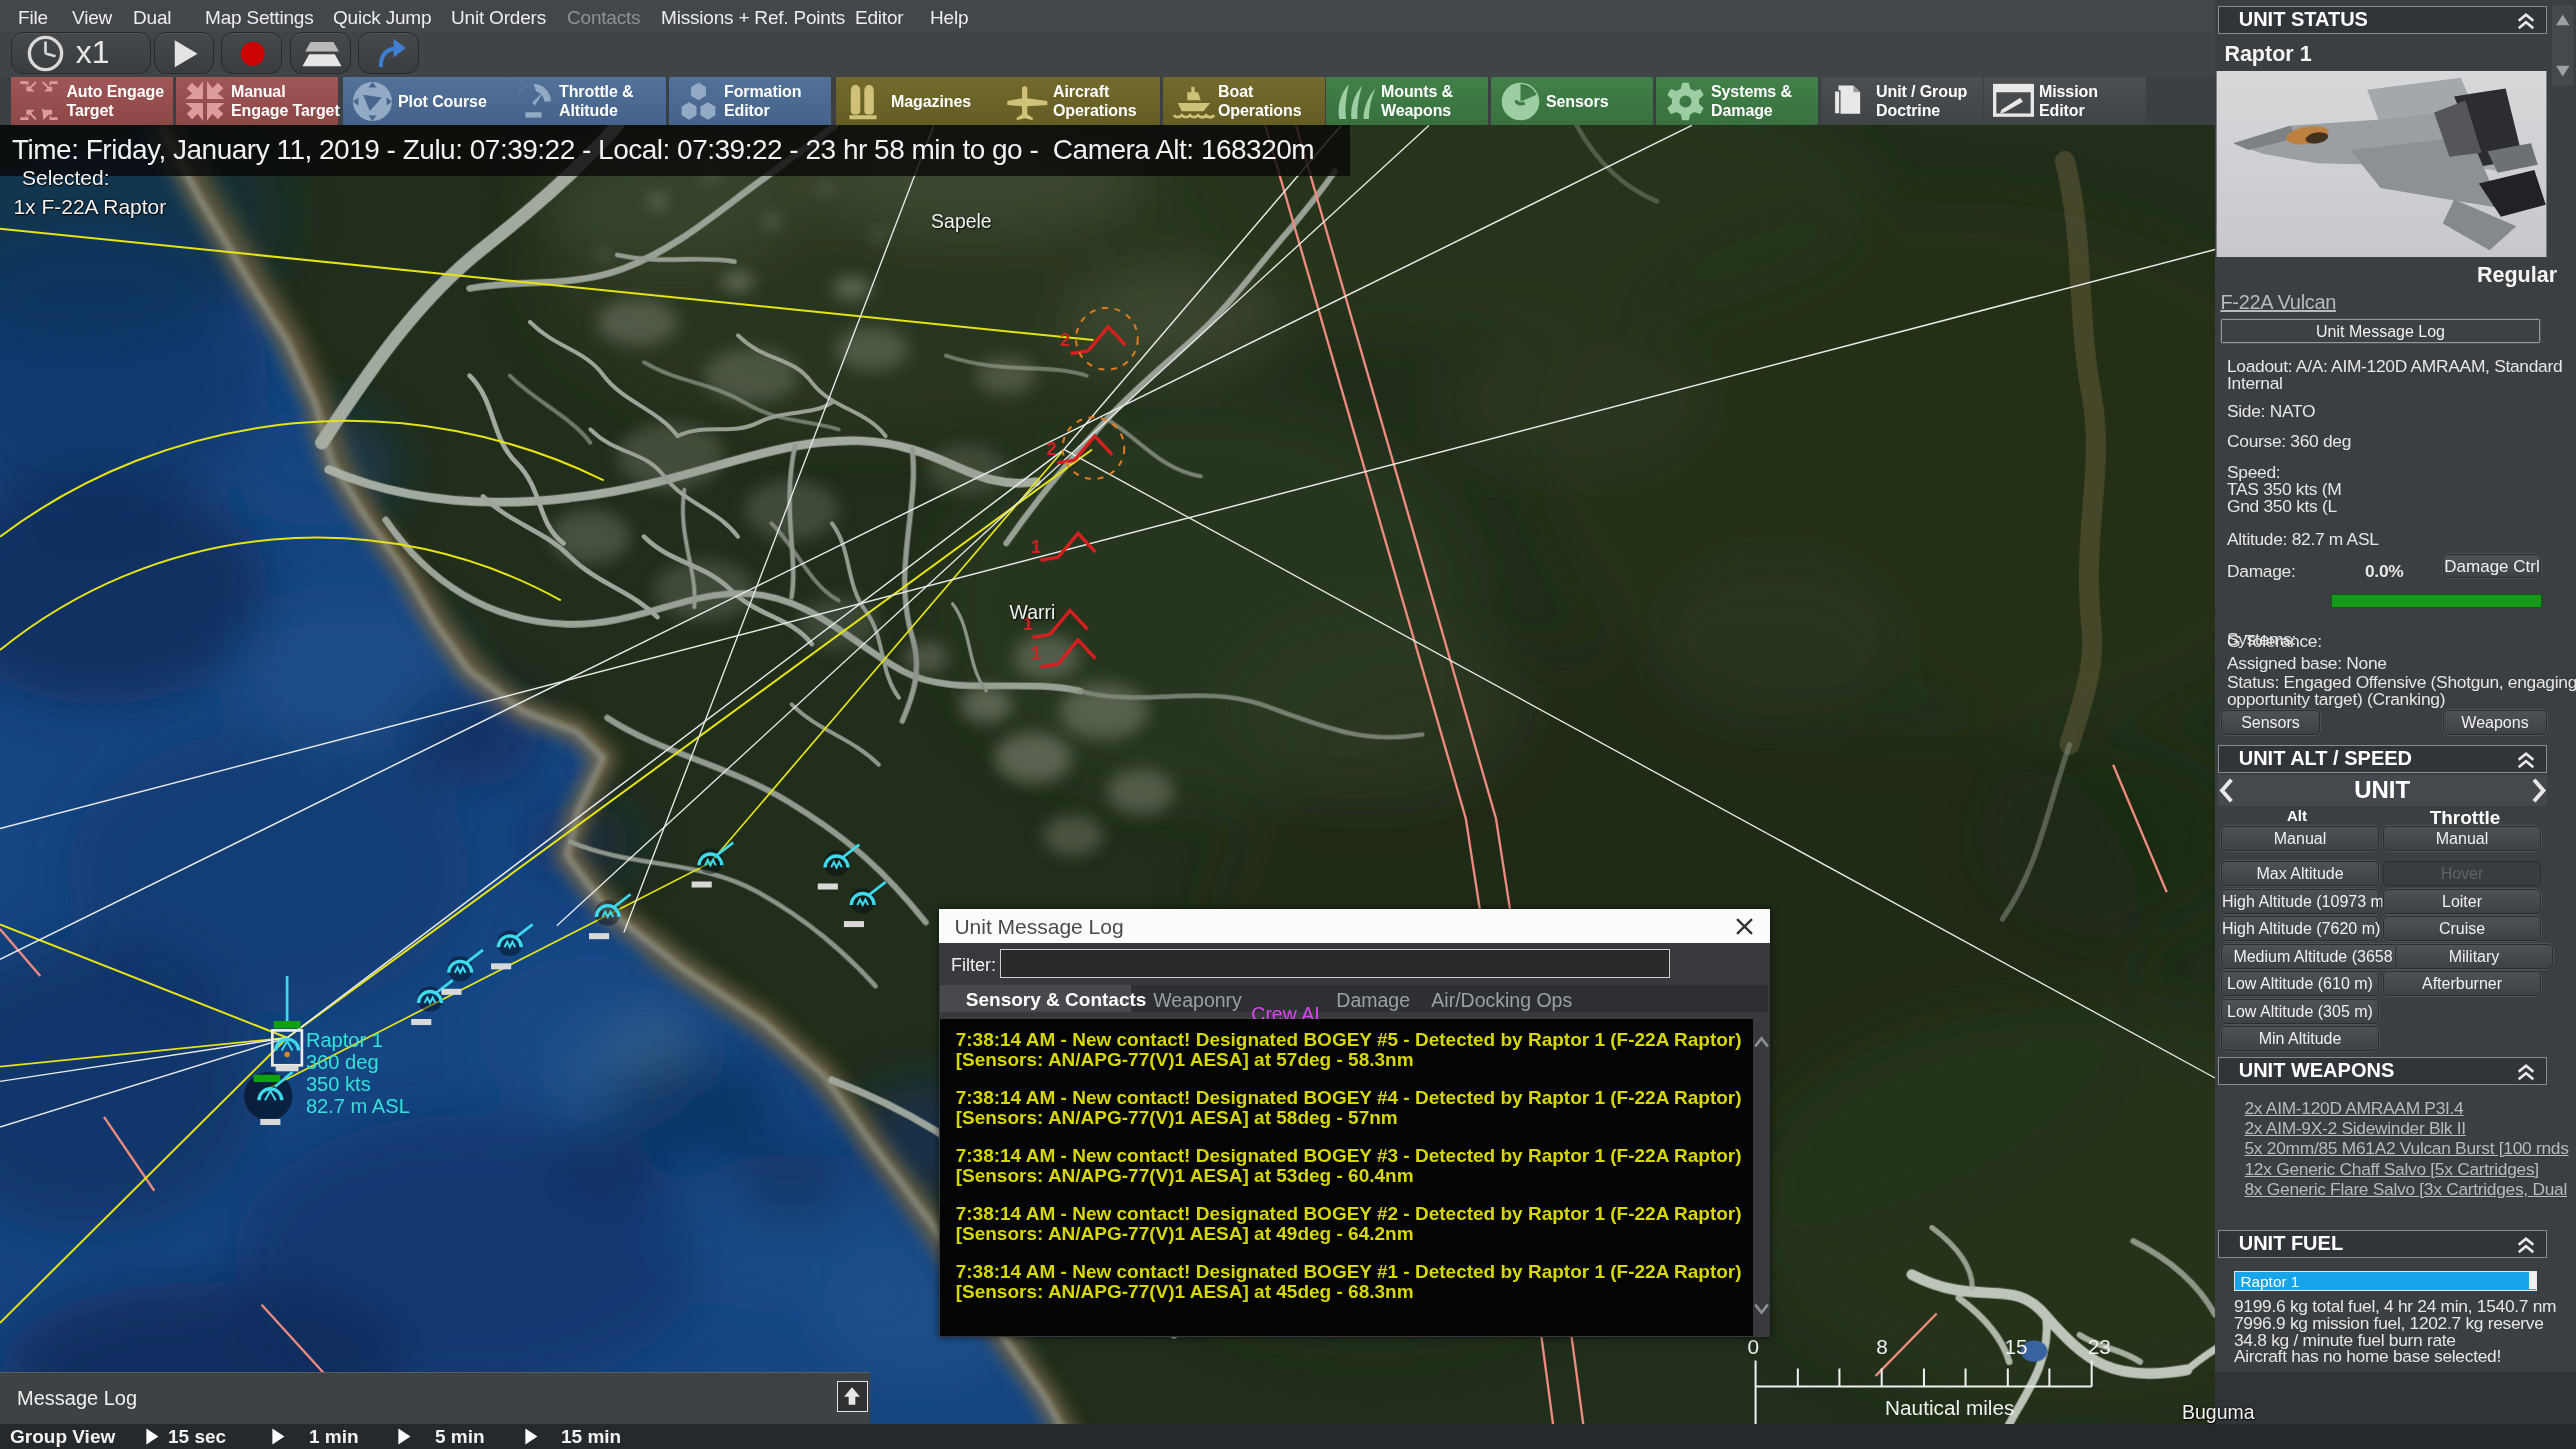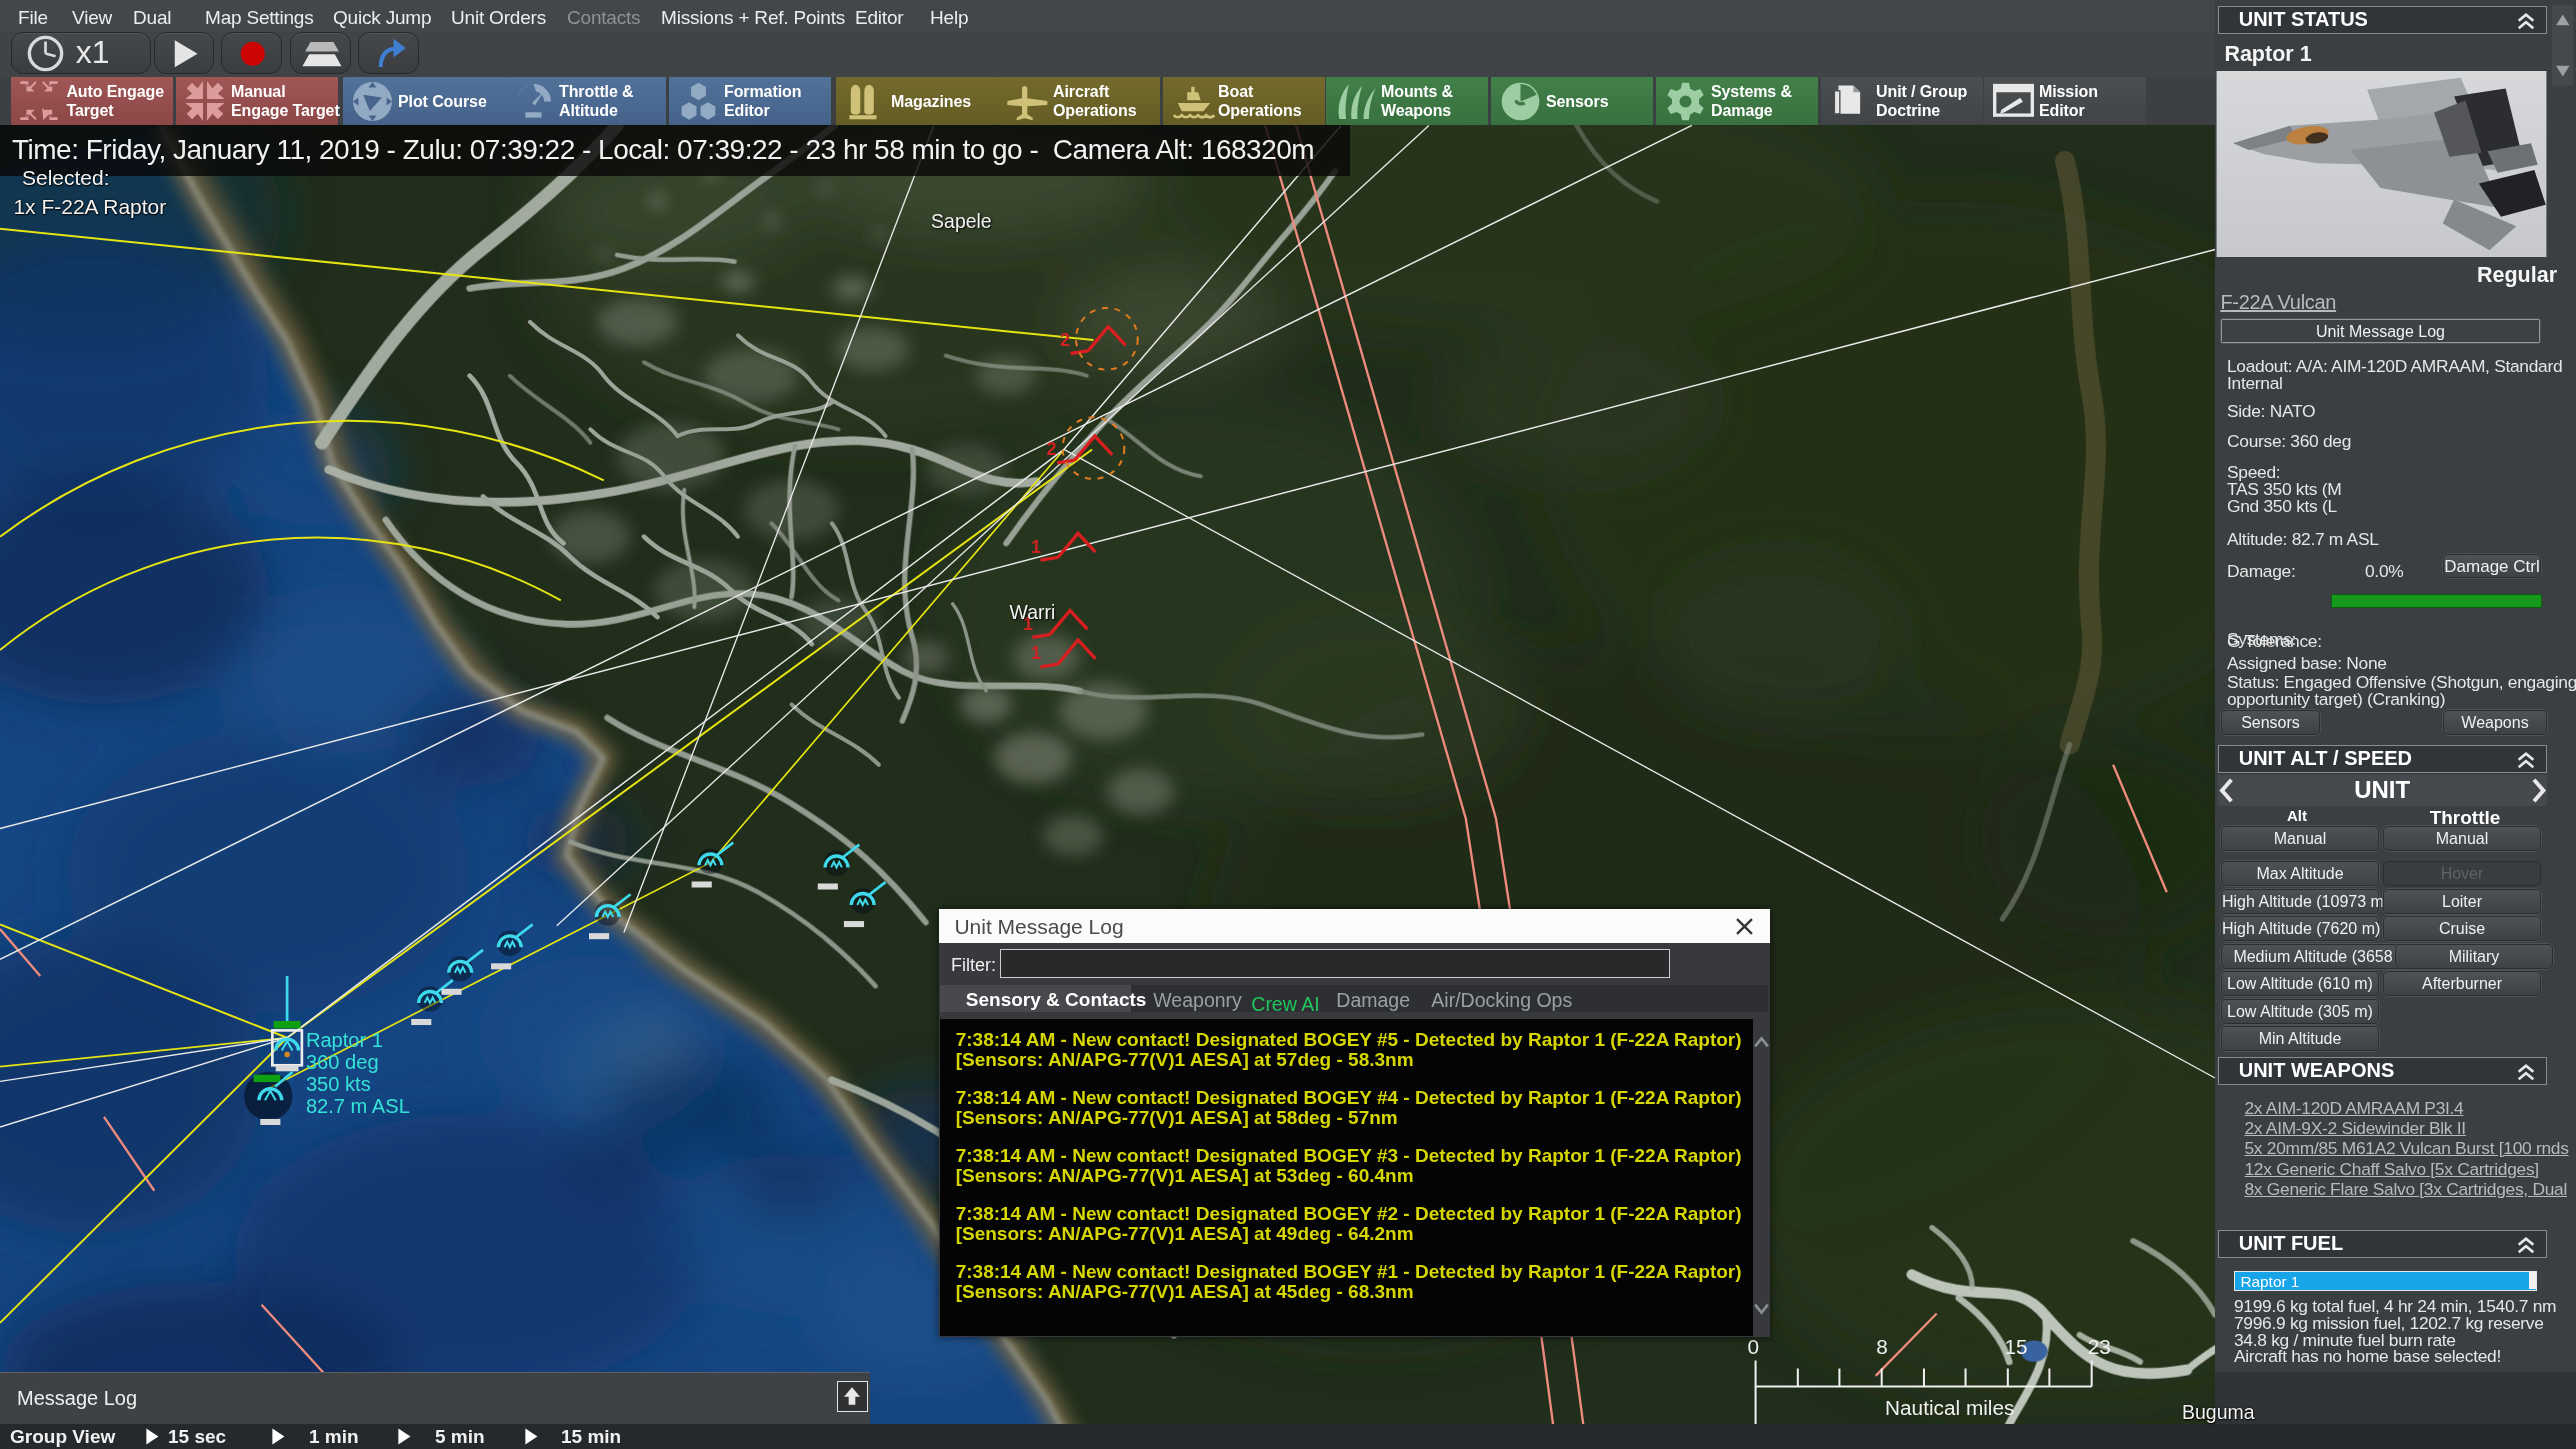--- a/index.html
+++ b/index.html
@@ -413,21 +413,21 @@
         <path d="M3,3 L25,25 M25,3 L3,25" stroke="#333" stroke-width="3.5"></path>
       </svg>
  </div>
  <span class="abs" style="left:12px;top:46px;font-size:18px;color:#f0f0f0">Filter:</span>
  <div class="abs" style="left:61px;top:40px;width:670px;height:29px;background:#27292b;border:1.3px solid #cdcdcd"></div>
  <div class="abs" style="left:1.3px;top:76px;width:828px;height:27px;background:#2d2f32">
   <div class="abs" style="left:0;top:0;width:191px;height:27px;background:#47494d">
         <span class="abs" style="left:25.5px;top:4px;font-size:19px;font-weight:bold;color:#fff;white-space:nowrap">Sensory &amp; Contacts</span>
       </div>
   <span class="abs" style="left:213px;top:4px;font-size:19.5px;color:#9aa0a5">Weaponry</span>
-  <span class="abs" style="left:311px;top:8px;font-size:19.5px;color:#22c55e">Crew AI</span>
+  <span class="abs" style="left:311px;top:18px;font-size:19.5px;color:#d946ef">Crew AI</span>
   <span class="abs" style="left:396px;top:4px;font-size:19.5px;color:#9aa0a5">Damage</span>
   <span class="abs" style="left:491px;top:4px;font-size:19.5px;color:#9aa0a5">Air/Docking Ops</span>
  </div>
  <div class="abs" style="left:1.3px;top:110px;width:813px;height:317px;background:#040404;color:#d6d700;font-weight:bold;font-size:19px;line-height:20px;letter-spacing:0px">
   <div class="abs" style="left:15.4px;top:10.7px;white-space:nowrap">7:38:14 AM - New contact! Designated BOGEY #5 - Detected by Raptor 1 (F-22A Raptor)<br>[Sensors: AN/APG-77(V)1 AESA] at 57deg - 58.3nm</div>
   <div class="abs" style="left:15.4px;top:69px;white-space:nowrap">7:38:14 AM - New contact! Designated BOGEY #4 - Detected by Raptor 1 (F-22A Raptor)<br>[Sensors: AN/APG-77(V)1 AESA] at 58deg - 57nm</div>
   <div class="abs" style="left:15.4px;top:127px;white-space:nowrap">7:38:14 AM - New contact! Designated BOGEY #3 - Detected by Raptor 1 (F-22A Raptor)<br>[Sensors: AN/APG-77(V)1 AESA] at 53deg - 60.4nm</div>
   <div class="abs" style="left:15.4px;top:185px;white-space:nowrap">7:38:14 AM - New contact! Designated BOGEY #2 - Detected by Raptor 1 (F-22A Raptor)<br>[Sensors: AN/APG-77(V)1 AESA] at 49deg - 64.2nm</div>
   <div class="abs" style="left:15.4px;top:243px;white-space:nowrap">7:38:14 AM - New contact! Designated BOGEY #1 - Detected by Raptor 1 (F-22A Raptor)<br>[Sensors: AN/APG-77(V)1 AESA] at 45deg - 68.3nm</div>
  </div>
@@ -477,21 +477,21 @@
  <div class="sbtn" style="left:6px;top:319px;width:319px;height:23.5px;border-radius:1.3px;background:#3d4144;border:0.7px solid #95999d">Unit Message Log</div>
  <span class="stxt" style="left:12px;top:356px">Loadout: A/A: AIM-120D AMRAAM, Standard</span>
  <span class="stxt" style="left:12px;top:373px">Internal</span>
  <span class="stxt" style="left:12px;top:401px">Side: NATO</span>
  <span class="stxt" style="left:12px;top:431px">Course: 360 deg</span>
  <span class="stxt" style="left:12px;top:462px">Speed:</span>
  <span class="stxt" style="left:12px;top:479px">TAS 350 kts (M</span>
  <span class="stxt" style="left:12px;top:496px">Gnd 350 kts (L</span>
  <span class="stxt" style="left:12px;top:529px">Altitude: 82.7 m ASL</span>
  <span class="stxt" style="left:12px;top:561px">Damage:</span>
- <span class="stxt" style="left:150px;top:561px;font-weight:normal">0.0%</span>
+ <span class="stxt" style="left:150px;top:561px;font-weight:bold">0.0%</span>
  <div class="sbtn" style="left:228px;top:554px;width:98px;height:24px;font-size:17px">Damage Ctrl</div>
  <span class="stxt" style="left:12px;top:629px">Systems:</span>
  <div class="abs" style="left:116px;top:594px;width:211px;height:14px;background:#16991a;border:0.7px solid #0c5c10"></div>
  <span class="stxt" style="left:12px;top:631px">G Tolerance:</span>
  <span class="stxt" style="left:12px;top:653px">Assigned base: None</span>
  <span class="stxt" style="left:12px;top:672px">Status: Engaged Offensive (Shotgun, engaging</span>
  <span class="stxt" style="left:12px;top:689px">opportunity target) (Cranking)</span>
  <div class="sbtn" style="left:6px;top:710px;width:99px;height:25px">Sensors</div>
  <div class="sbtn" style="left:228px;top:710px;width:104px;height:25px">Weapons</div>
  <div class="shdr" style="top:745px">

